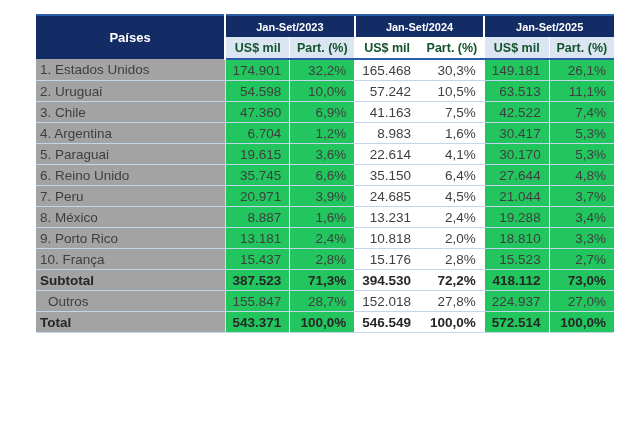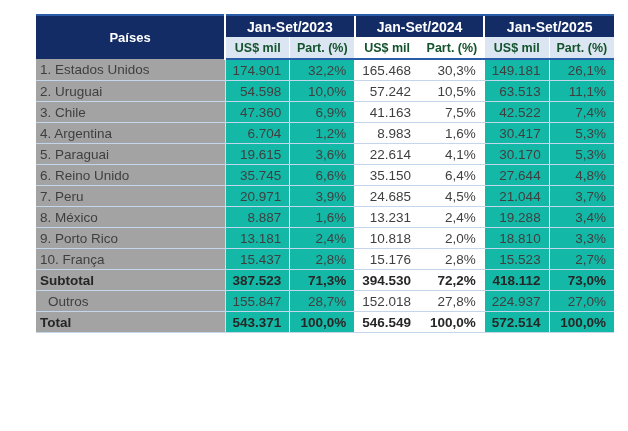--- a/index.html
+++ b/index.html
@@ -41,21 +41,21 @@
     color: #ffffff;
     font-size: 13px;
     text-align: center;
     vertical-align: middle;
     border-top: 2px solid #2b5ca8;
     border-right: 2px solid #ffffff;
   }
   th.yeargroup {
     background: #142c66;
     color: #ffffff;
-    font-size: 14px;
+    font-size: 11px;
     text-align: center;
     height: 21px;
     border-top: 2px solid #2b5ca8;
     border-left: 2px solid #ffffff;
   }
   th.sub {
     color: #14532d;
     font-size: 12.5px;
     text-align: center;
     height: 21px;
@@ -76,21 +76,21 @@
   td.name {
     text-align: left;
     padding: 0 2px 0 4px;
     background: #a3a3a3;
     border-right: 1px solid #cfdff2;
   }
   td.val {
     text-align: right;
     border-left: 1px solid #ffffff;
   }
-  td.val.band { background: #14b8a6; }
+  td.val.band { background: #22c55e; }
   td.val.plain { background: #ffffff; }
 
   tr.r-subtotal td, tr.r-total td {
     font-weight: bold;
     color: #262626;
     border-top: 1px solid #5a5a5a;
   }
   tr.r-outros td.name { padding-left: 12px; }
 
   

